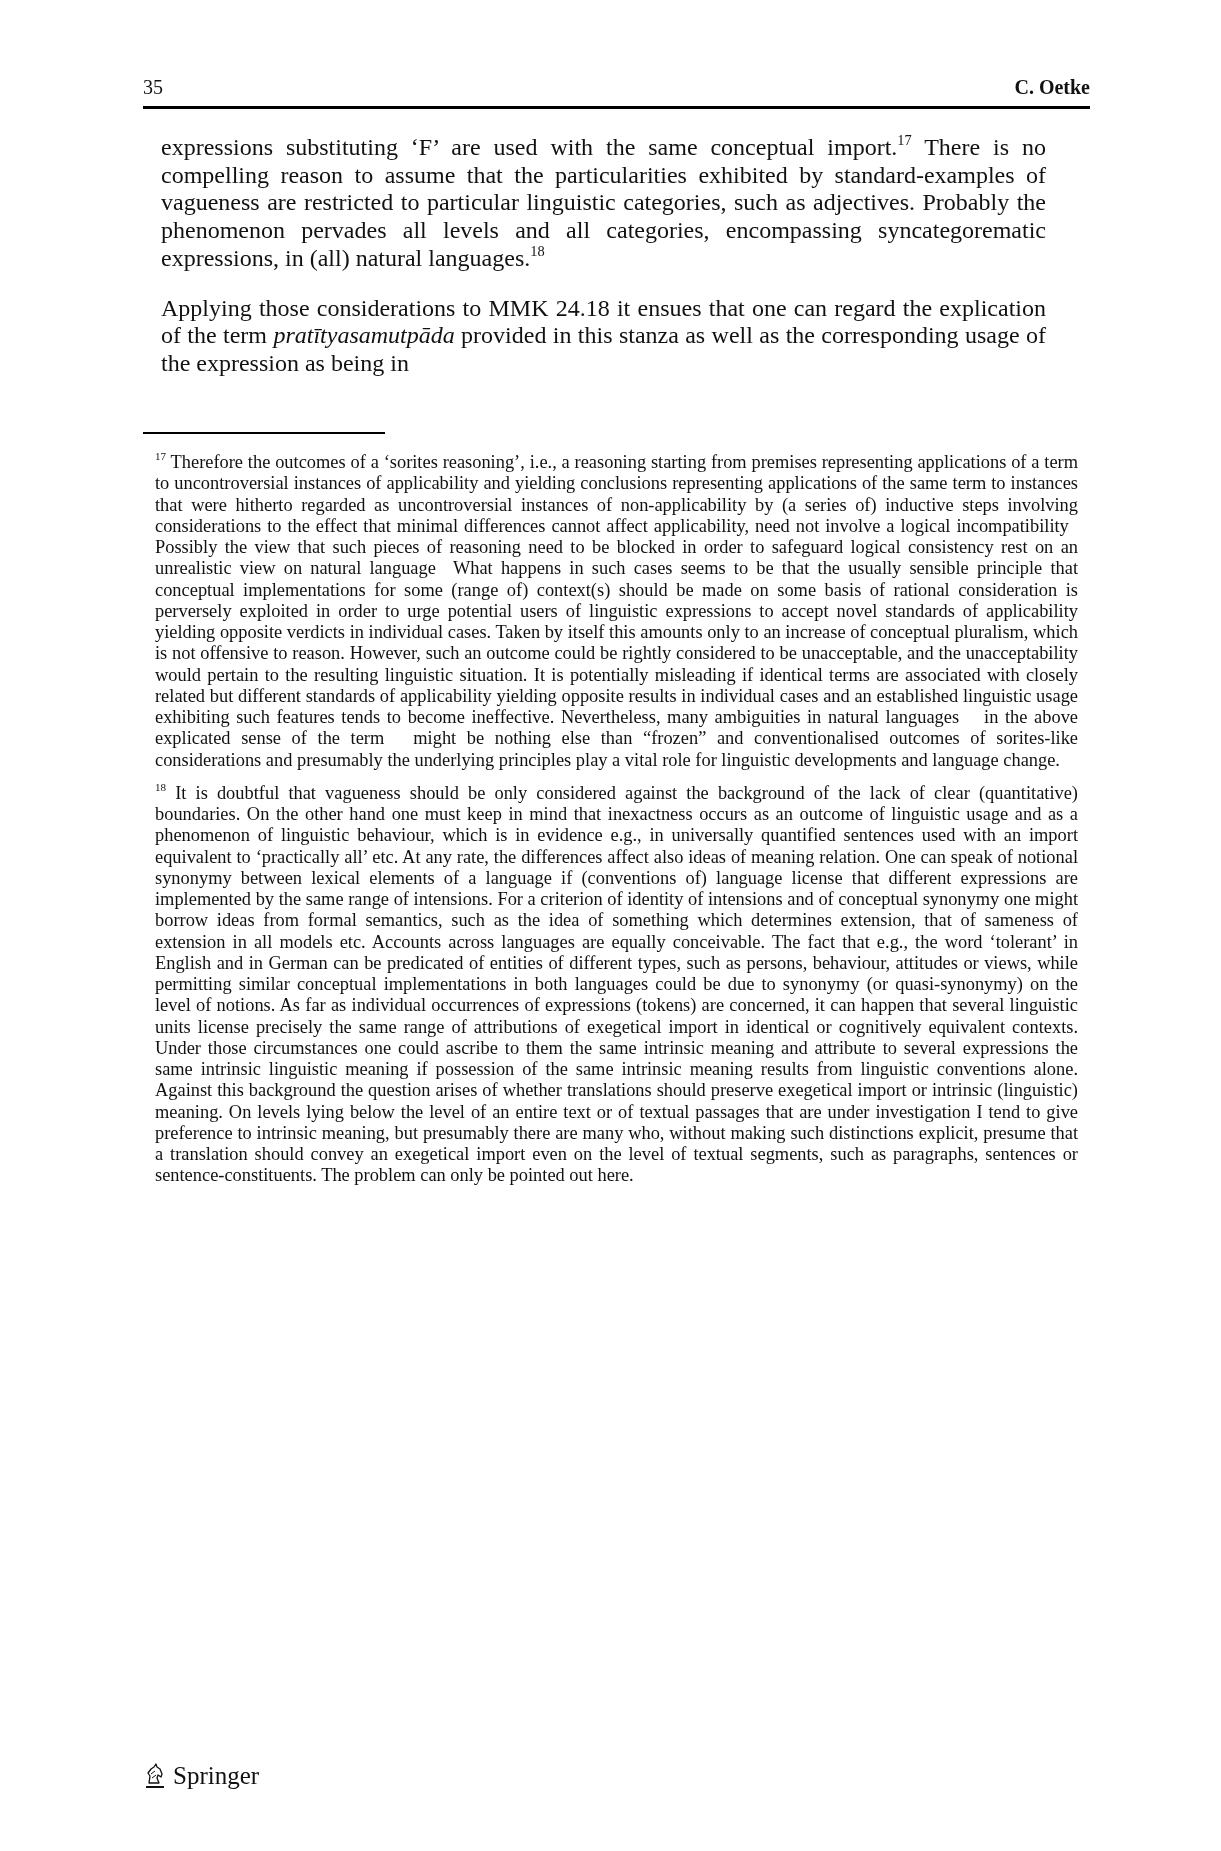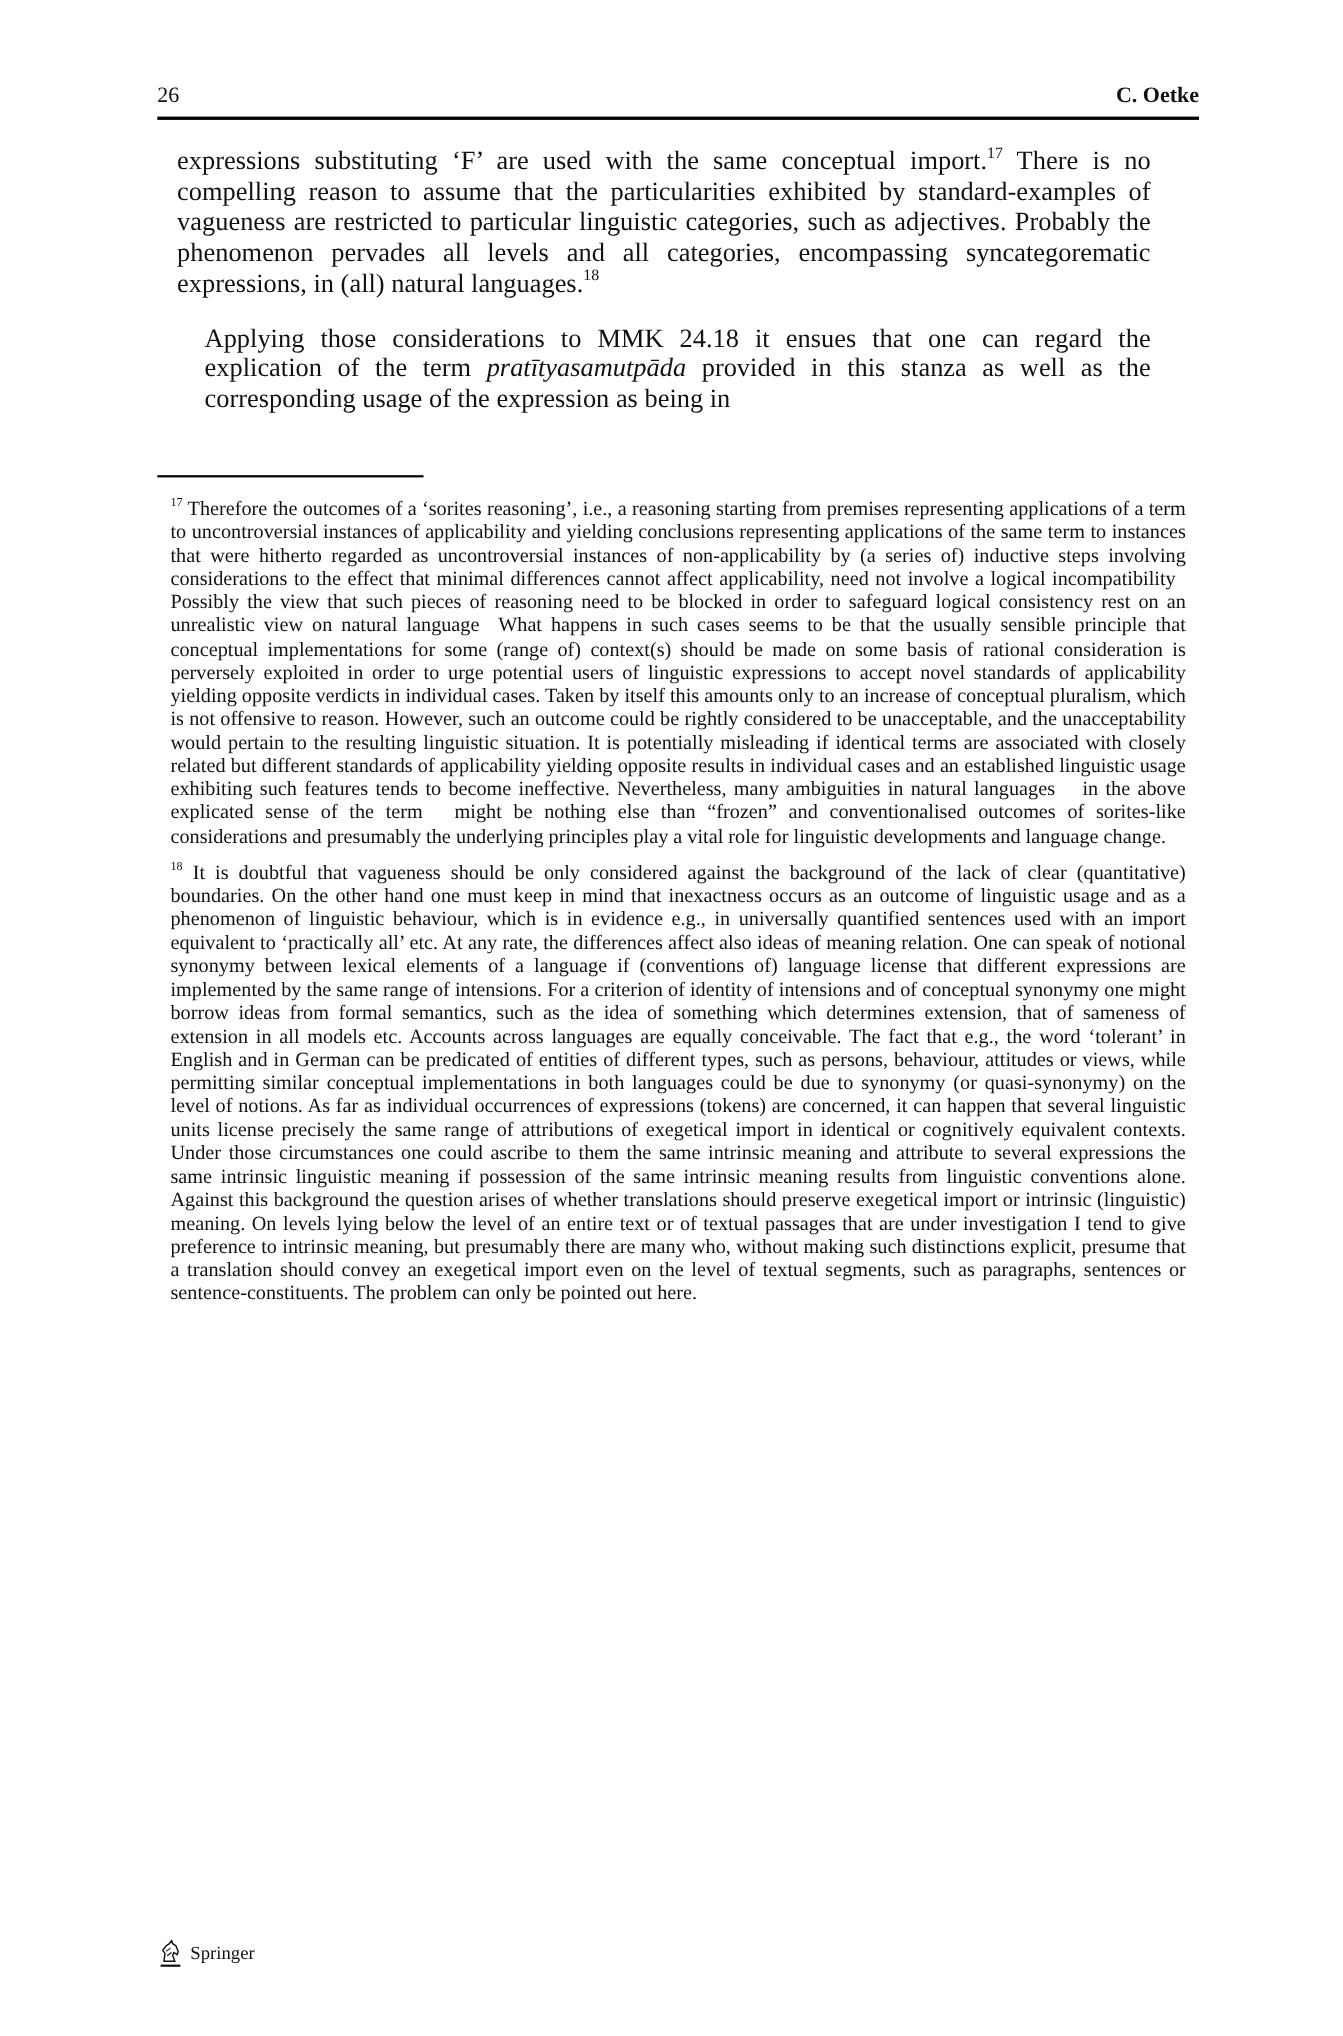--- a/index.html
+++ b/index.html
@@ -6,39 +6,39 @@
   body { width: 1221px; height: 1851px; position: relative; overflow: hidden;
          font-family: "Liberation Serif", "DejaVu Serif", serif; color: #111; }
   .page-header { position: absolute; left: 143px; top: 76px; width: 947px; height: 24px; }
   .page-number { position: absolute; left: 0; top: 0; font-size: 20px; }
   .running-head { position: absolute; right: 0; top: 0; font-size: 20px; font-weight: bold; }
   .header-rule { position: absolute; left: 143px; top: 106px; width: 947px; height: 3px; background: #000; }
 
   .body-text { position: absolute; left: 161px; top: 134px; width: 885px;
                font-size: 24px; line-height: 27.7px; text-align: justify; }
   .body-text p { margin: 0; }
-  .body-text p + p { margin-top: 22px; margin-left: 25px; }
+  .body-text p + p { margin-top: 22px; }
   .body-text sup, .footnotes sup { font-size: 60%; line-height: 0; vertical-align: 0.7em; }
   .body-text em { font-style: italic; }
 
   .fn-rule { position: absolute; left: 143px; top: 432px; width: 242px; height: 2px; background: #000; }
   .footnotes { position: absolute; left: 143px; top: 440px; width: 947px;
                font-size: 18.4px; line-height: 21.25px; text-align: justify; }
   .footnotes p { margin: 12px; }
   .footnotes p + p { margin-top: 4px; }
 
   .publisher { position: absolute; left: 143px; top: 1762px; height: 28px; display: flex; align-items: center; }
   .publisher-logo { width: 24px; height: 26px; margin-right: 6px; }
-  .publisher-name { font-size: 17px; }
+  .publisher-name { font-size: 25px; }
 </style>
 </head>
 <body>
 
 <div class="page-header">
-  <span class="page-number">26</span>
+  <span class="page-number">35</span>
   <span class="running-head">C. Oetke</span>
 </div>
 <div class="header-rule"></div>
 
 <div class="body-text">
   <p>
     <span>expressions substituting ‘F’ are used with the same conceptual import.</span><sup>17</sup><span> There is no compelling reason to assume that the particularities exhibited by standard-examples of vagueness are restricted to particular linguistic categories, such as adjectives. Probably the phenomenon pervades all levels and all categories, encompassing syncategorematic expressions, in (all) natural languages.</span><sup>18</sup>
   </p>
   <p>
     <span>Applying those considerations to MMK 24.18 it ensues that one can regard the explication of the term </span><em>pratītyasamutpāda</em><span> provided in this stanza as well as the corresponding usage of the expression as being in</span>

